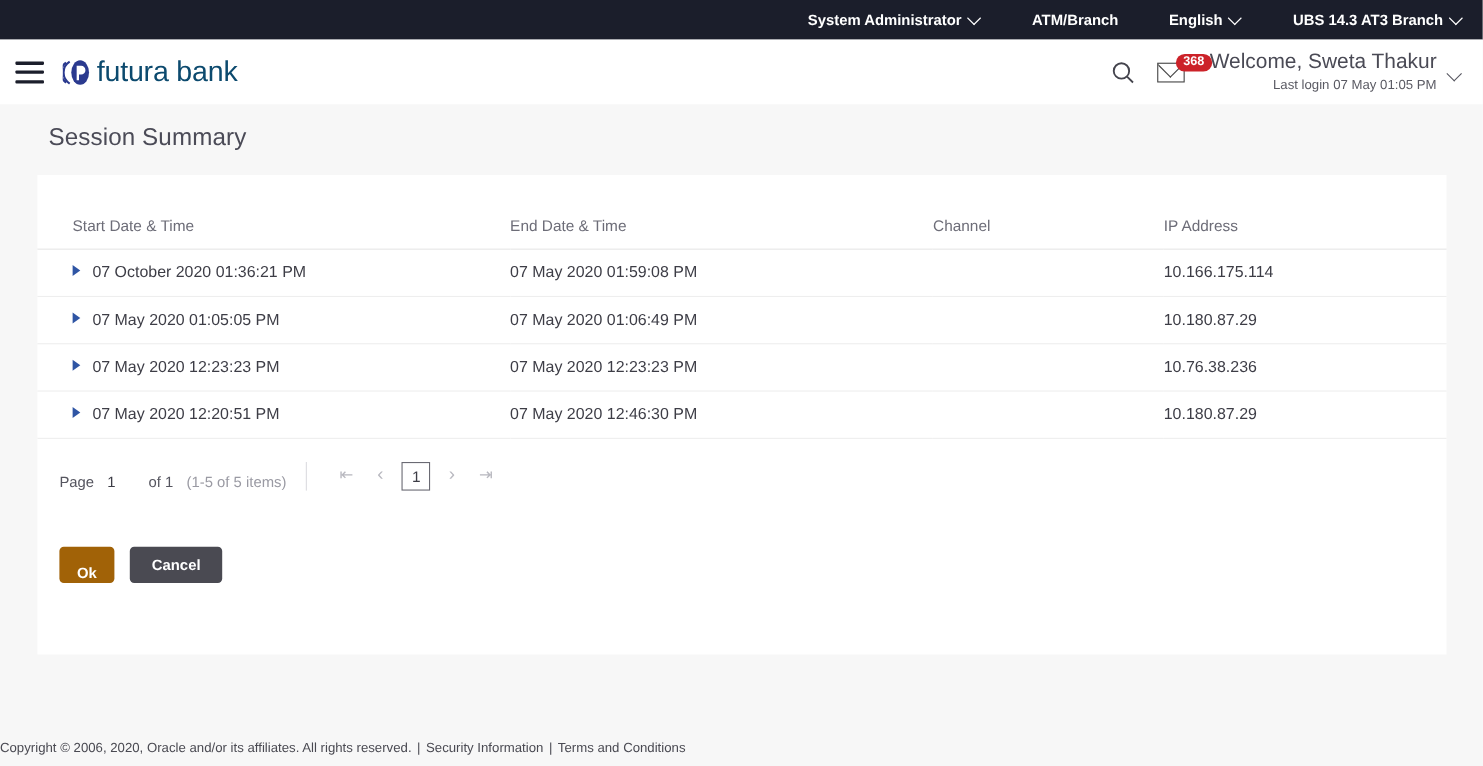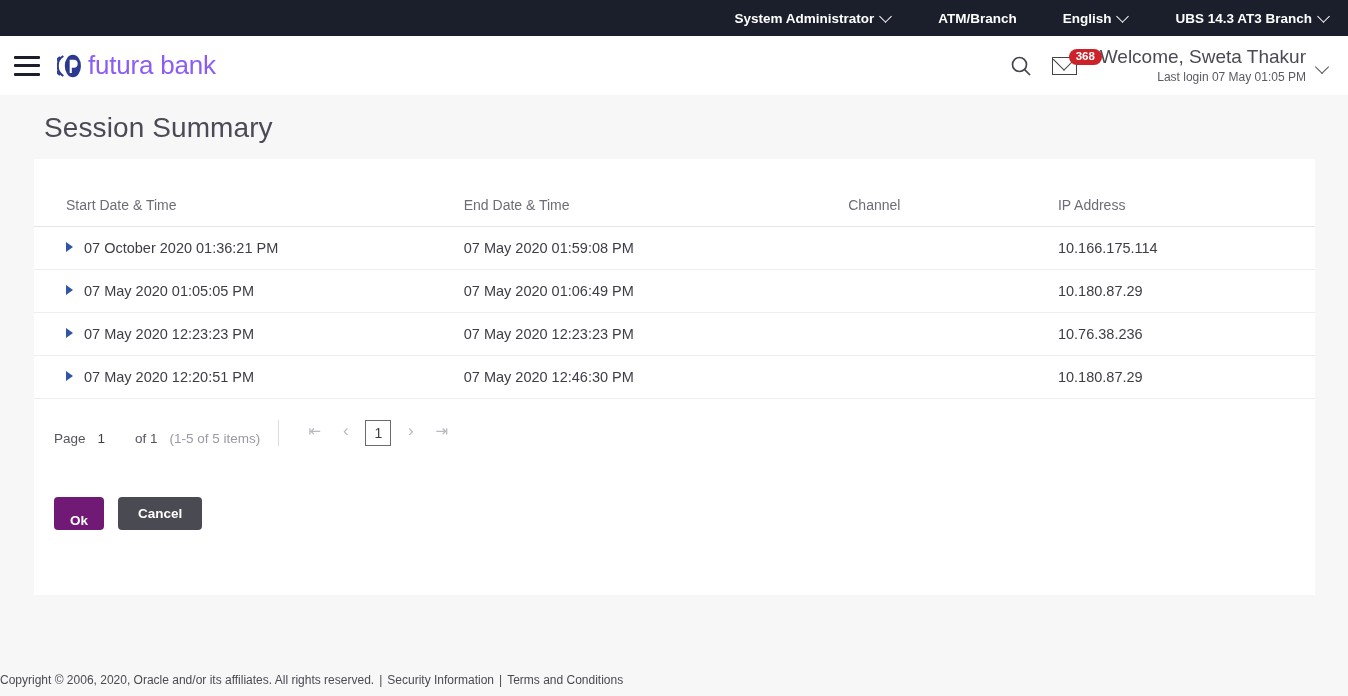--- a/index.html
+++ b/index.html
@@ -94,21 +94,21 @@
     margin-left: 17px;
     cursor: pointer;
   }
   .brand-mark {
     width: 25px;
     height: 26px;
     flex: 0 0 auto;
   }
   .brand-text {
     font-size: 26px;
-    color: #8b5cf6;
+    color: #0c4a6e;
     letter-spacing: -0.2px;
     white-space: nowrap;
   }
 
   .header-right {
     margin-left: auto;
     display: flex;
     align-items: center;
     gap: 0;
   }
@@ -193,21 +193,21 @@
     transform: rotate(45deg);
   }
 
   
   .content {
     position: relative;
     height: 537px;
     background: #f7f7f7;
   }
   .page-title {
-    font-size: 28px;
+    font-size: 22px;
     color: #4b4b57;
     font-weight: normal;
     padding: 17px 0 0 44px;
     letter-spacing: 0.1px;
   }
   .card {
     position: absolute;
     left: 34px;
     top: 64px;
     width: 1281px;
@@ -305,21 +305,21 @@
     color: #ffffff;
     font-size: 13.5px;
     font-weight: bold;
     font-family: "Liberation Sans", sans-serif;
     border-radius: 4px;
     height: 33px;
     min-width: 45px;
     padding: 0 18px;
     cursor: pointer;
   }
-  .btn-ok { background: #701a75; min-width: 44px; padding: 16px 16px; }
+  .btn-ok { background: #a16207; min-width: 44px; padding: 16px 16px; }
   .btn-cancel { background: #4a4a52; padding: 0 20px; }
 
   
   .footer {
     position: absolute;
     left: 0;
     bottom: 0;
     width: 1348px;
     height: 32px;
     background: #f7f7f7;

